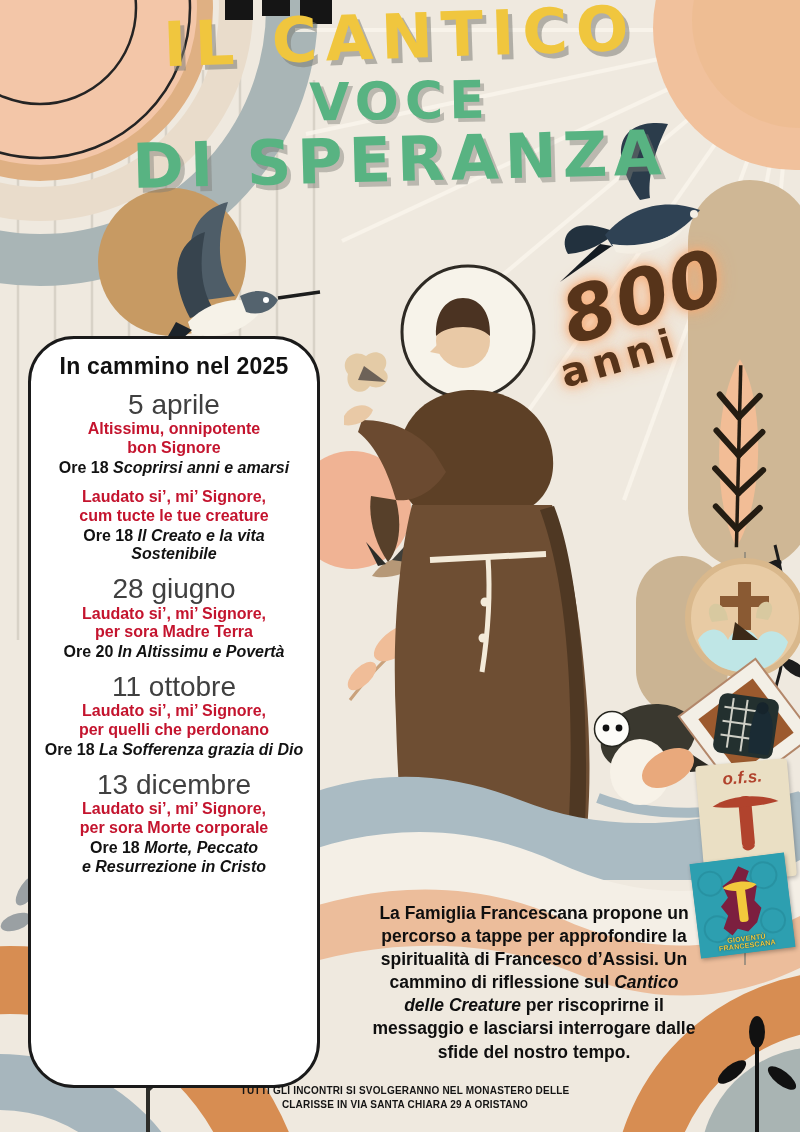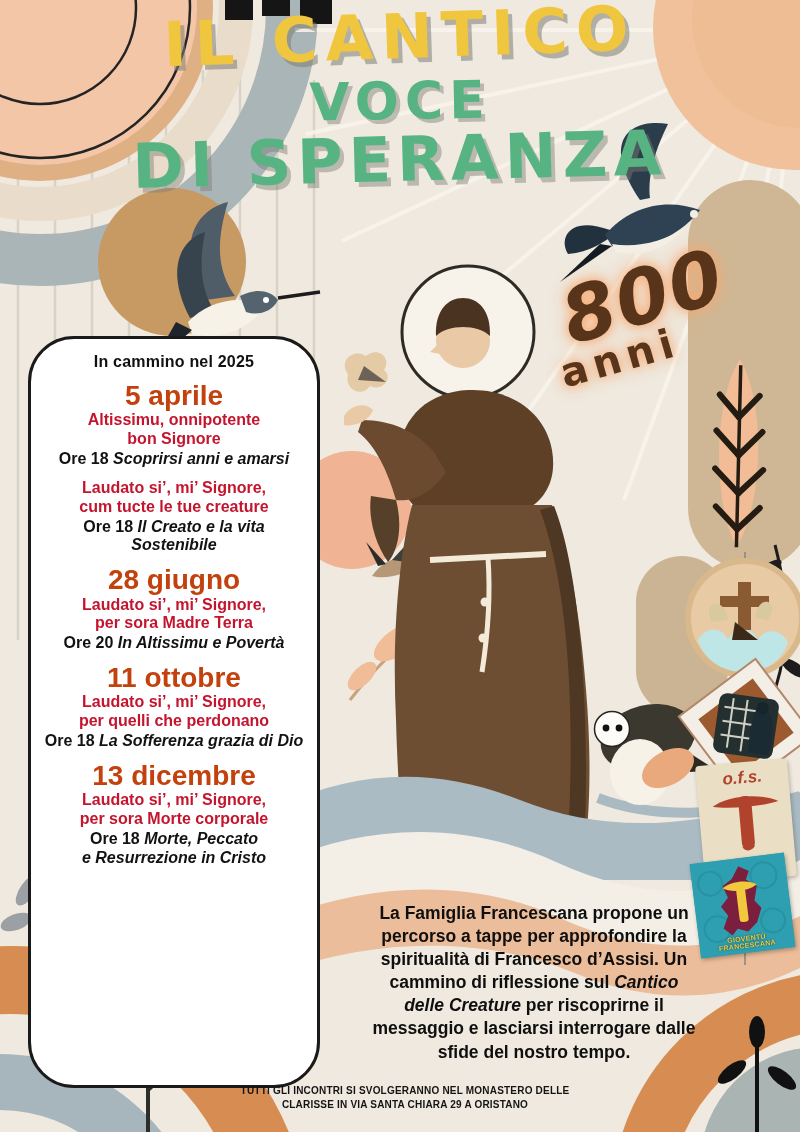--- a/index.html
+++ b/index.html
@@ -37,23 +37,23 @@
   }
   .anni .num { font-size:76px; line-height:.9; letter-spacing:2px; font-style:italic; }
   .anni .lbl { font-size:40px; line-height:.9; letter-spacing:6px; margin-left:-18px; }
 
   
   .sched {
     position:absolute; left:28px; top:336px; width:292px; height:752px;
     background:#ffffff; border:3.5px solid #1a1a1a; border-radius:46px;
     padding:14px 12px 0 12px; text-align:center;
   }
-  .sched-heading { font-size:16px; font-weight:bold; color:#111; letter-spacing:.2px; }
+  .sched-heading { font-size:23px; font-weight:bold; color:#111; letter-spacing:.2px; }
   .event { margin-top:10px; }
-  .event .date { font-size:28px; font-weight:bold; color:#c2410c; line-height:1.08; }
+  .event .date { font-size:28px; font-weight:normal; color:#404040; line-height:1.08; }
   .event .verse { font-size:16px; font-weight:bold; color:#c4142e; line-height:1.18; white-space:pre-line; }
   .event .theme { font-size:16px; color:#121212; line-height:1.18; white-space:pre-line; margin-top:1px; }
   .event .time { font-weight:bold; }
   .event .theme-text { font-weight:bold; font-style:italic; }
 
   
   .descr {
     position:absolute; left:336px; top:902px; width:332px; text-align:center;
     font-size:17.5px; font-weight:bold; color:#0f0f0f; line-height:1.32;margin-left:32px;
   }

